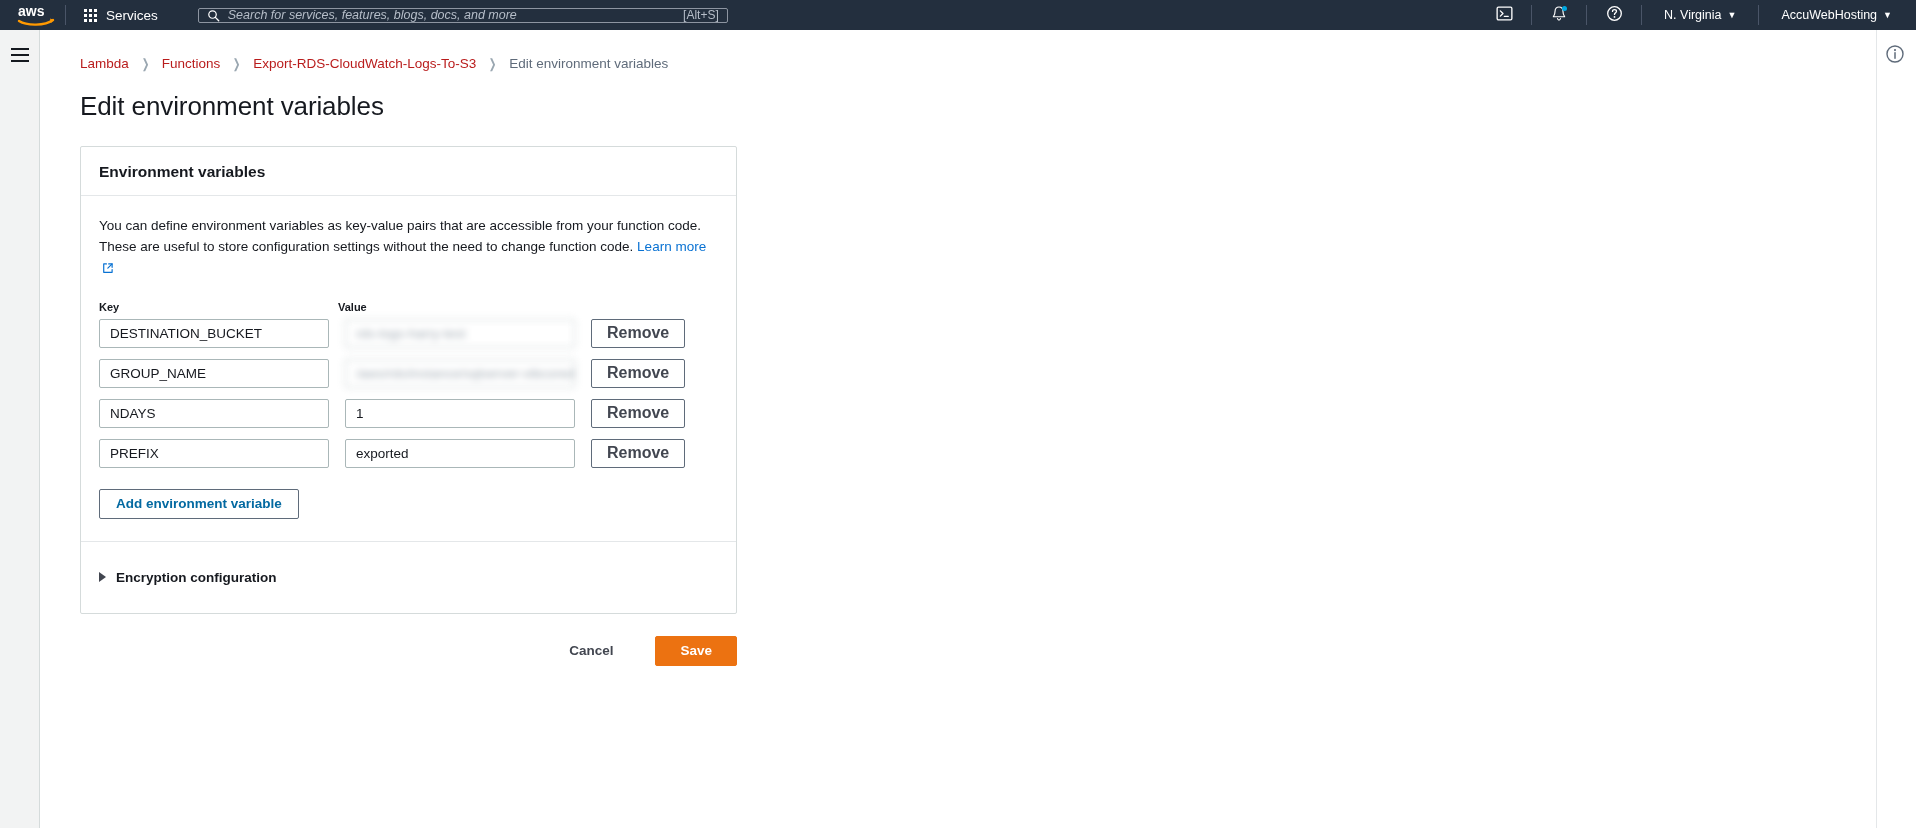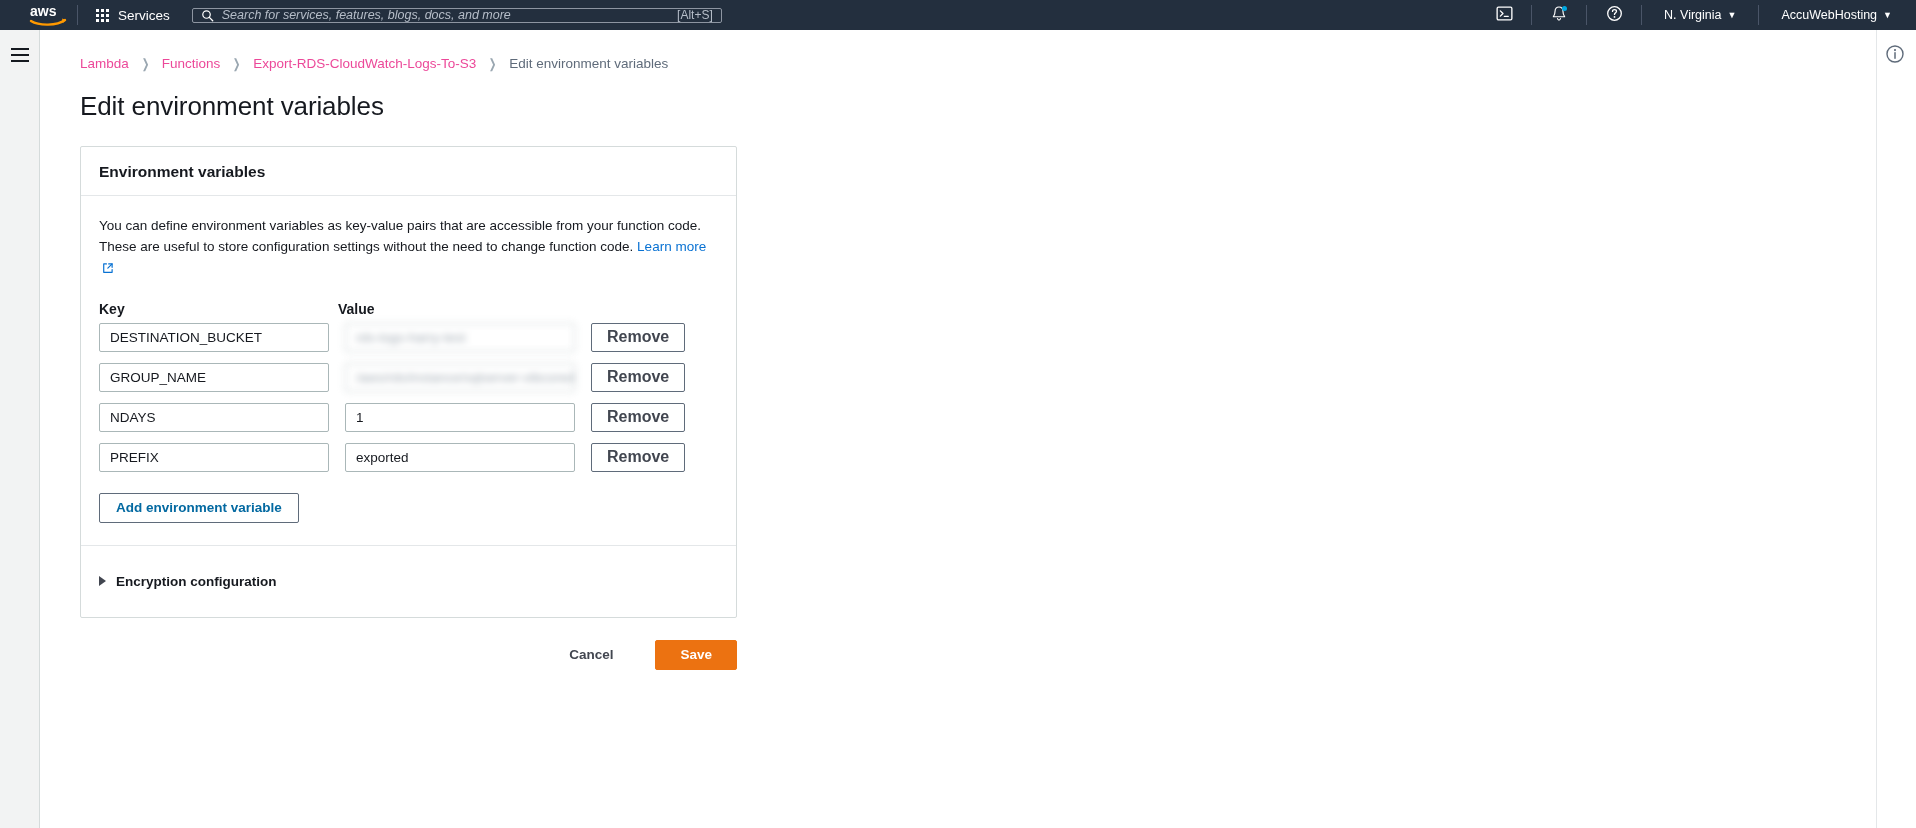--- a/index.html
+++ b/index.html
@@ -13,21 +13,21 @@
 
   
   .topnav {
     position: absolute; top: 0; left: 0;
     width: 1916px; height: 30px;
     background: #232f3e;
     display: flex; align-items: center;
     color: #ffffff;
   }
   .aws-logo {
-    margin-left: 29px;
+    margin-left: 17px;
     width: 38px; height: 24px;
     position: relative;
     display: flex; align-items: center; justify-content: center;
   }
   .aws-logo svg { display: block; }
   .nav-div {
     width: 1px; height: 20px;
     background: #4a5568;
     margin: 0 10px;
   }
@@ -40,21 +40,21 @@
     display: grid;
     grid-template-columns: repeat(3, 3px);
     grid-template-rows: repeat(3, 3px);
     gap: 2px;
     margin-right: 9px;
   }
   .grid-icon i { background: #ffffff; display: block; width: 3px; height: 3px; }
   .services-label { font-size: 13.5px; font-weight: normal; color: #ffffff; }
 
   .searchbar {
-    margin-left: 14px;
+    margin-left: 32px;
     width: 530px; height: 15px;
     background: #232f3e;
     border: 1px solid #8d95a1;
     border-radius: 2px;
     display: flex; align-items: center;
     padding: 0 8px;
   }
   .search-icon { margin-right: 8px; display: flex; }
   .search-placeholder {
     flex: 1;
@@ -125,21 +125,21 @@
     width: 1836px; height: 798px;
     background: #ffffff;
     overflow: hidden;
   }
 
   .breadcrumb {
     display: flex; align-items: center;
     margin: 26px 0 0 40px;
     font-size: 13.5px;
   }
-  .bc-link { color: #ec4899; text-decoration: none; cursor: pointer; white-space: nowrap; text-align: right; }
+  .bc-link { color: #b91c1c; text-decoration: none; cursor: pointer; white-space: nowrap; text-align: right; }
   .bc-current { color: #5f6b7a; white-space: nowrap; }
   .bc-sep {
     color: #9aa7b1;
     margin: 0 11px;
     font-size: 13px;
     transform: scaleX(0.7);
   }
 
   .page-title {
     margin: 20px 0 0 40px;
@@ -173,21 +173,21 @@
     line-height: 1.55;
     color: #16191f;
     max-width: 625px;
     margin: 0 0 20px 0;
   }
   .learn-link { color: #0972d3; text-decoration: none; cursor: pointer; }
   .ext-icon { display: inline-block; vertical-align: -2px; margin-left: 3px; }
 
   .col-heads { display: flex; margin-bottom: 6px; }
   .col-head {
-    font-size: 14px; font-weight: bold; color: #16191f;
+    font-size: 11px; font-weight: bold; color: #16191f;
   }
   .col-head.key { width: 239px; }
   .col-head.value { width: 239px; }
 
   .var-row {
     display: flex; align-items: center;
     margin-bottom: 11px;
   }
   .field {
     height: 29px;

